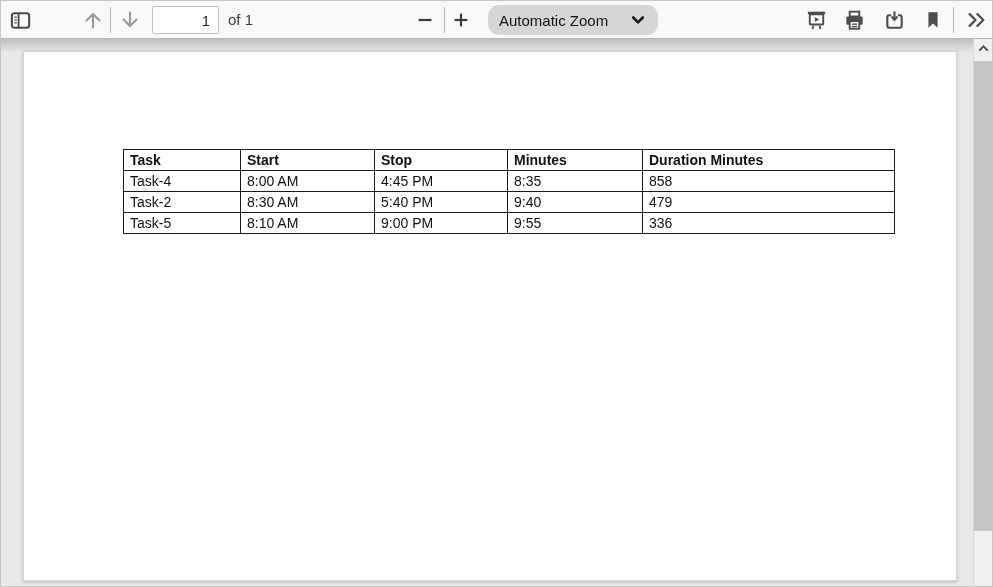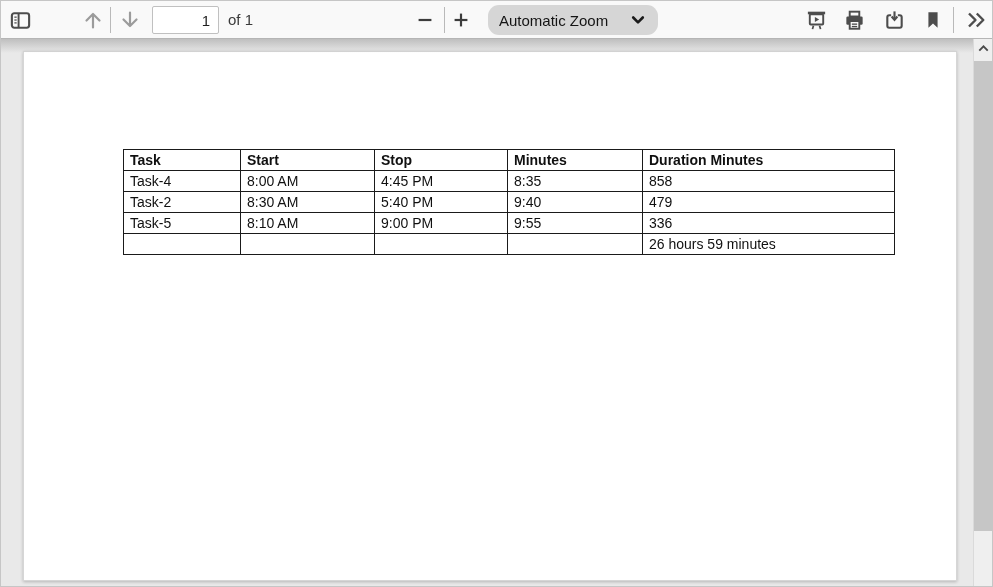--- a/index.html
+++ b/index.html
@@ -218,27 +218,20 @@
           <td>9:40</td>
           <td>479</td>
         </tr>
         <tr>
           <td>Task-5</td>
           <td>8:10 AM</td>
           <td>9:00 PM</td>
           <td>9:55</td>
           <td>336</td>
         </tr>
-        <tr>
-          <td></td>
-          <td></td>
-          <td></td>
-          <td></td>
-          <td>26 hours 59 minutes</td>
-        </tr>
       </tbody>
         </table>
     </div>
 
     <div class="scrollbar">
       <button class="scroll-up-btn">
         <span>
           <svg width="15" height="15" viewBox="0 0 16 16">
             <path d="M3.5 10.2 L8 5.7 L12.5 10.2" fill="none" stroke="#4a4a4a" stroke-width="2"></path>
           </svg>

